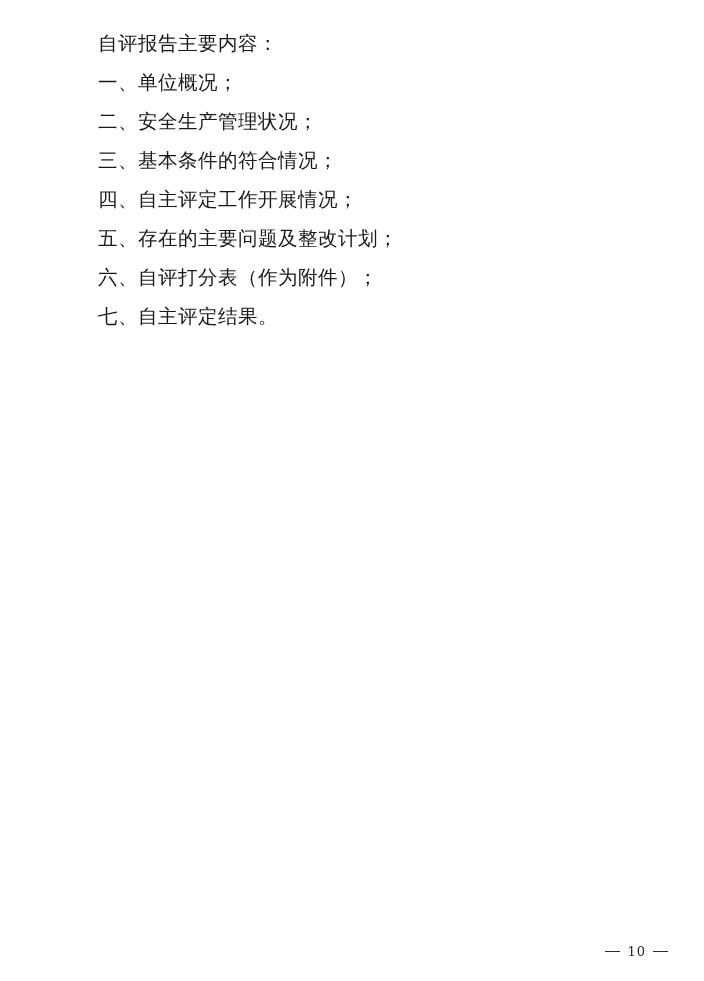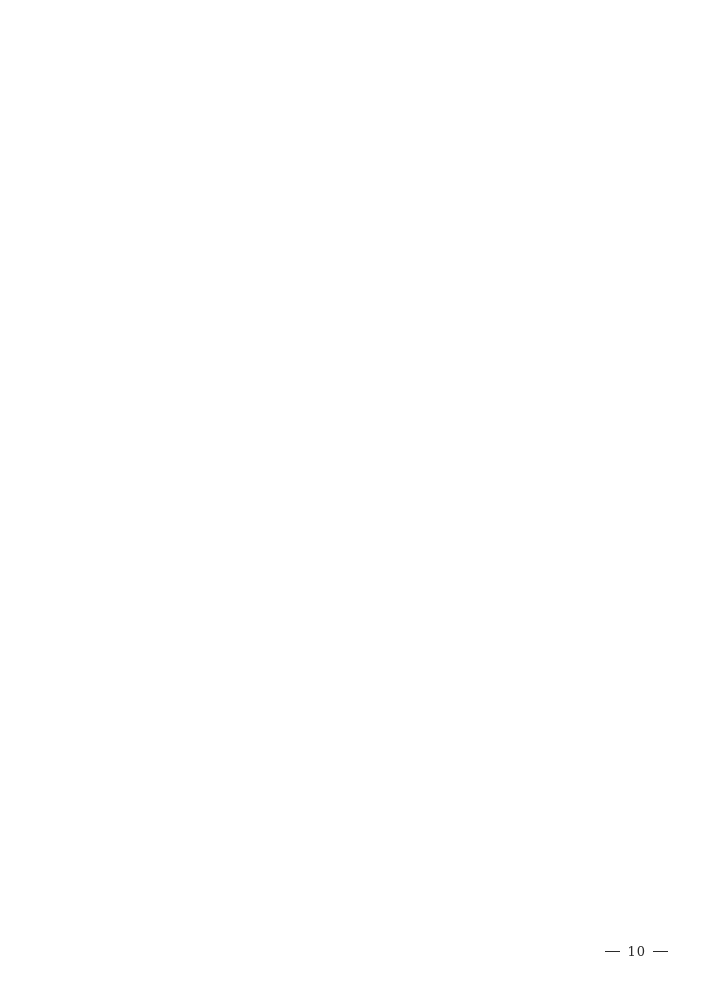--- a/index.html
+++ b/index.html
@@ -58,20 +58,30 @@
     display: inline-block;
     width: 15px;
     height: 1px;
     background: #2b2b2b;
   }
 </style>
 </head>
 <body>
 
 <div class="page">
+  <div class="content">
+    <div class="para">自评报告主要内容：</div>
+    <div class="para">一、单位概况；</div>
+    <div class="para">二、安全生产管理状况；</div>
+    <div class="para">三、基本条件的符合情况；</div>
+    <div class="para">四、自主评定工作开展情况；</div>
+    <div class="para">五、存在的主要问题及整改计划；</div>
+    <div class="para">六、自评打分表（作为附件）；</div>
+    <div class="para">七、自主评定结果。</div>
+  </div>
 
   <div class="footer">
     <div class="page-number">
       <span class="dash"></span>
       <span>10</span>
       <span class="dash"></span>
     </div>
   </div>
 </div>
 

